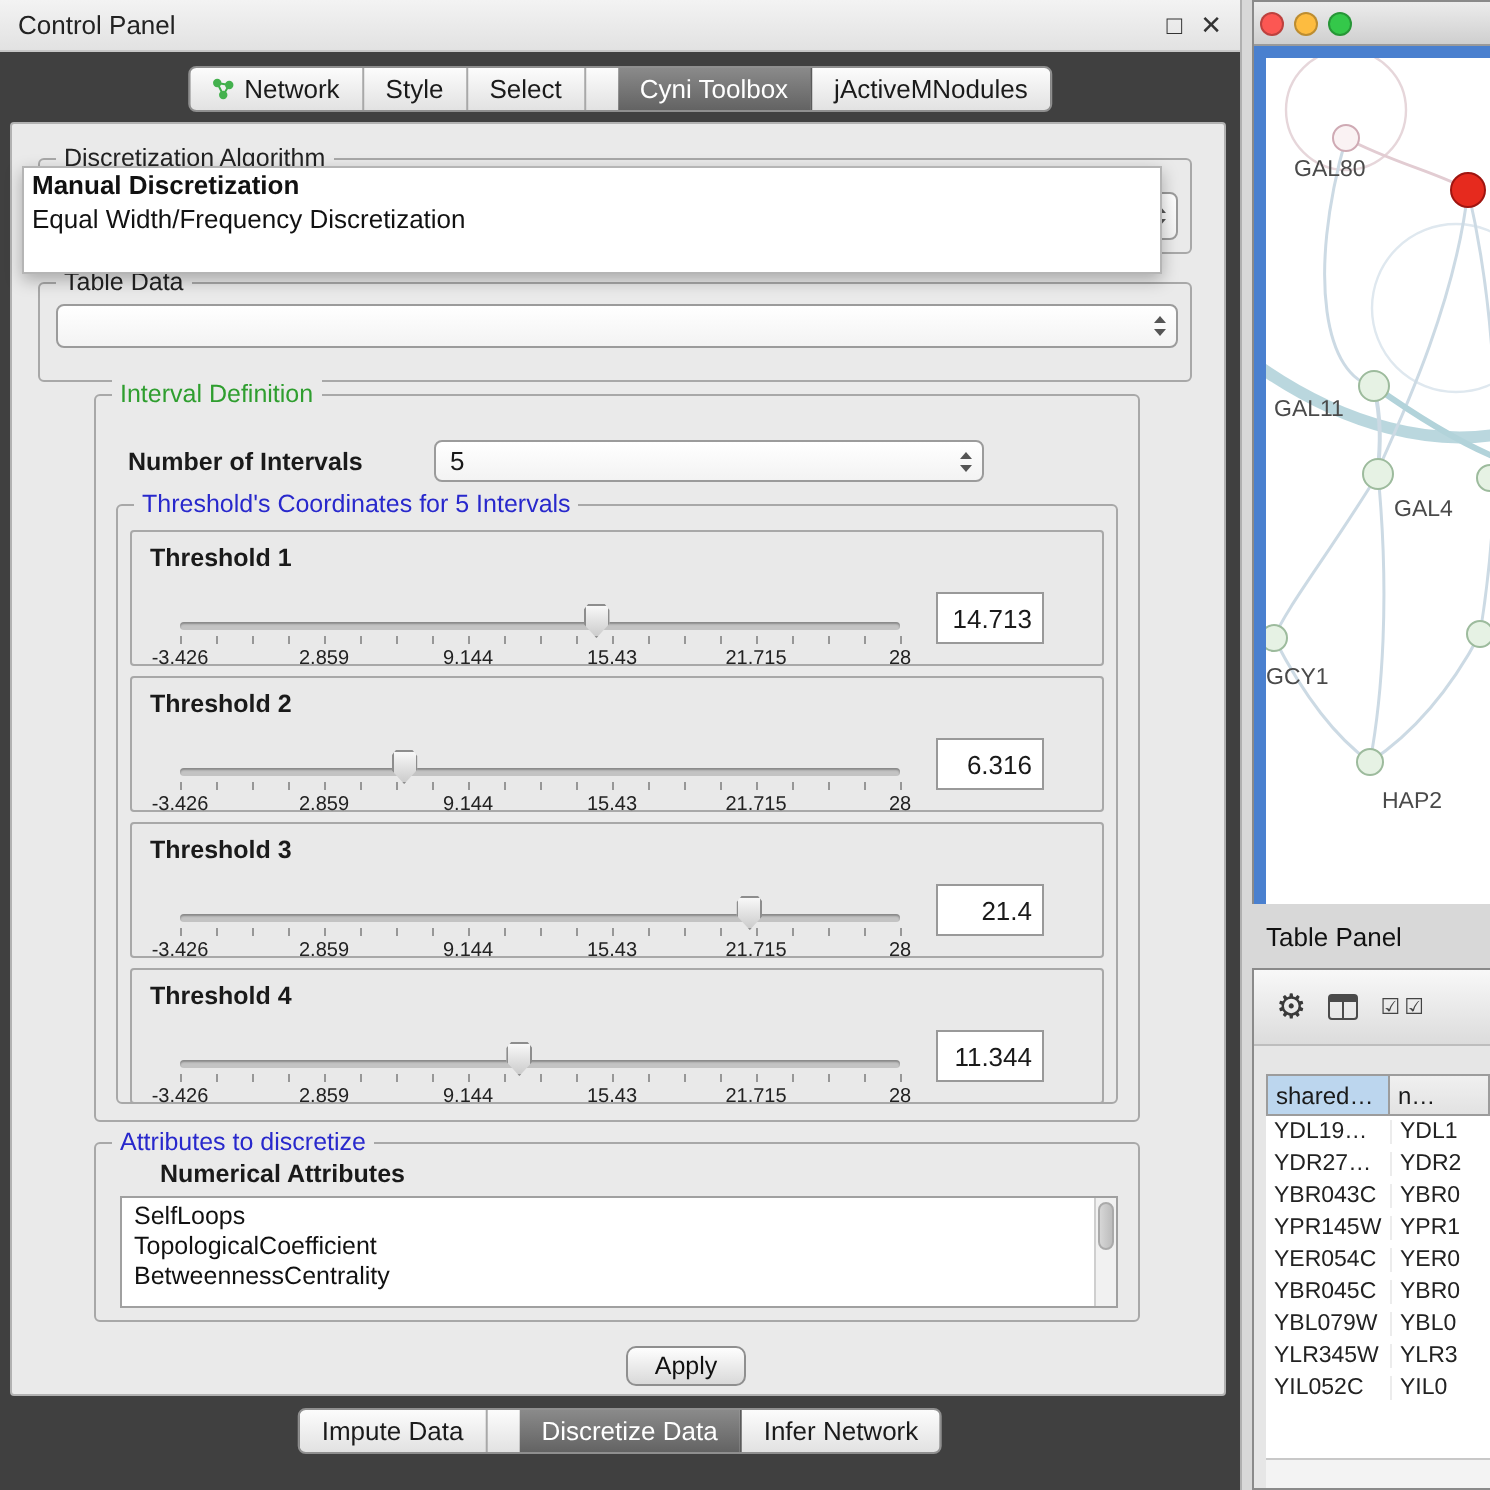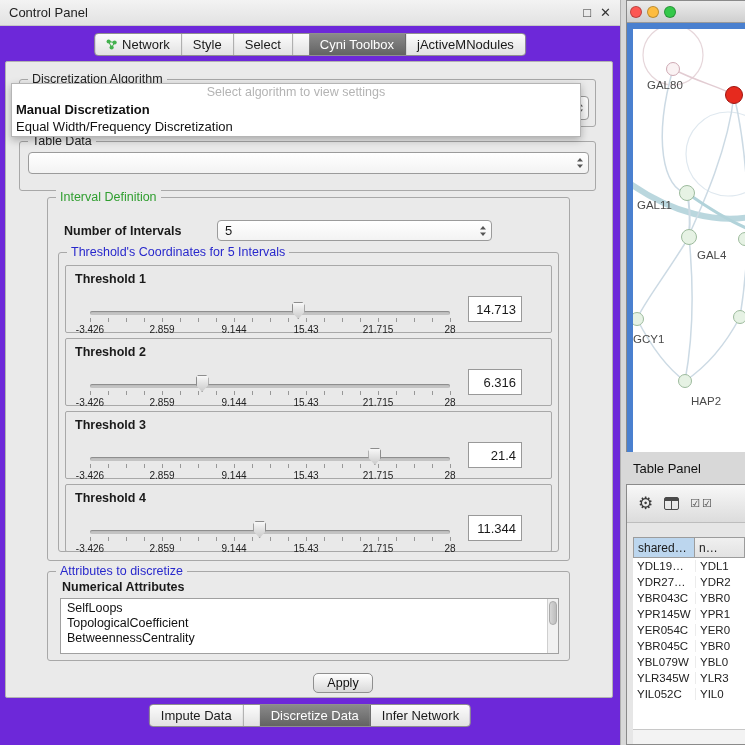--- a/index.html
+++ b/index.html
@@ -1,21 +1,21 @@
 <!DOCTYPE html>
 <html style="--accent-green: #2f9e2f; --accent-blue: #2828cc; --tab-active-bg: #636363; --selected-header-bg: #bcd6ee; --network-frame-blue: #4a80cf; --node-fill: #e6f2e4; --node-stroke: #9dbb9d; --red-node: #e62a1e; --edge-color: #ccdae4; --traffic-red: #fc5753; --traffic-yellow: #fdbc40; --traffic-green: #34c84a;"><head>
 <meta charset="utf-8">
 <style>
   * { margin:0; padding:0; box-sizing:border-box; }
   html,body { width:745px; height:745px; overflow:hidden; }
   body { font-family:"Liberation Sans","DejaVu Sans",sans-serif; font-size:13px; color:#1a1a1a; background:#d8d8d8; }
   .screen { position:relative; width:745px; height:745px; overflow:hidden; background:#d8d8d8; }
 
   
-  .control-panel { position:absolute; left:0; top:0; width:621px; height:745px; background:#6d28d9; border-right:1px solid #b0b0b0; }
+  .control-panel { position:absolute; left:0; top:0; width:621px; height:745px; background:#404040; border-right:1px solid #b0b0b0; }
   .titlebar { position:absolute; left:0; top:0; width:100%; height:26px; background:linear-gradient(#f3f3f3,#e2e2e2); border-bottom:1px solid #c6c6c6; display:flex; align-items:center; padding:0 9px; }
   .title-text { font-size:13px; color:#222; }
   .win-btns { margin-left:auto; display:flex; gap:9px; font-size:13px; font-weight:bold; color:#333; }
   .win-btn { cursor:default; }
 
   .seg-bar { position:absolute; left:50%; transform:translateX(-50%); display:flex; height:23px; border:1px solid #8f8f8f; border-radius:4px; background:linear-gradient(#fcfcfc,#e2e2e2); overflow:hidden; }
   .top-tabs { top:33px; }
   .bottom-tabs { top:704px; }
   .seg-tab { display:flex; align-items:center; gap:5px; padding:0 11px; font-size:13px; border-right:1px solid #a8a8a8; white-space:nowrap; }
   .seg-tab:last-child { border-right:none; }
@@ -54,21 +54,21 @@
   .th-label { position:absolute; left:9px; top:6px; font-weight:bold; font-size:12.5px; }
   .slider { position:absolute; left:24px; top:36px; width:360px; height:32px; }
   .track { position:absolute; left:0; right:0; top:9px; height:4px; background:#c3c3c3; border-radius:2px; box-shadow:inset 0 1px 1px rgba(0,0,0,.3); }
   .thumb { position:absolute; top:0; width:13px; height:17px; margin-left:-6px; background:linear-gradient(#fbfbfb,#c9c9c9); clip-path:polygon(18% 0,82% 0,100% 18%,100% 58%,50% 100%,0 58%,0 18%); box-shadow:inset 0 0 0 1px #8d8d8d; }
   .ticks { position:absolute; left:0; top:16px; width:361px; height:4px; background:repeating-linear-gradient(to right,#979797 0 1px,transparent 1px 18px); }
   .scale { position:absolute; left:0; top:22px; width:100%; height:11px; }
   .scale-label { position:absolute; transform:translateX(-50%); font-size:10px; color:#222; white-space:nowrap; }
   .value-box { position:absolute; left:402px; top:30px; width:54px; height:26px; background:#fff; border:1px solid #999; font-size:13px; display:flex; align-items:center; justify-content:flex-end; padding-right:5px; }
 
   .attributes-group { left:41px; top:509px; width:523px; height:90px; }
-  .list-title { position:absolute; left:14px; top:8px; font-weight:bold; font-size:12.5px; }
+  .list-title { position:absolute; left:32px; top:8px; font-weight:bold; font-size:12.5px; }
   .attr-list { position:absolute; left:12px; top:26px; width:499px; height:56px; background:#fff; border:1px solid #a0a0a0; overflow:hidden; padding:2px 0 0 6px; }
   .attr-item { font-size:12.5px; line-height:15px; color:#111; }
   .attr-scrollbar { position:absolute; right:0; top:0; width:11px; height:100%; background:#f1f1f1; border-left:1px solid #cfcfcf; }
   .attr-scroll-thumb { position:absolute; left:1px; top:2px; width:8px; height:24px; border-radius:4px; background:linear-gradient(to right,#d6d6d6,#bdbdbd); border:1px solid #aaa; }
 
   .apply-btn { position:absolute; left:266px; top:611px; width:60px; height:20px; border:1px solid #8f8f8f; border-radius:5px; background:linear-gradient(#fefefe,#d9d9d9); font-size:12.5px; font-family:inherit; display:flex; align-items:center; justify-content:center; color:#111;margin-left:41px; }
 
   
   .mac-window { position:absolute; left:626px; top:0; width:119px; height:480px; border:1px solid #8a8a8a; border-right:none; background:var(--network-frame-blue); }
   .mac-titlebar { position:absolute; left:0; top:0; right:0; height:22px; background:linear-gradient(#ececec,#cfcfcf); border-bottom:1px solid #9a9a9a; display:flex; align-items:center; gap:5px; padding-left:3px; }
@@ -152,21 +152,20 @@
           <span class="combo-arrows">
               <svg width="8" height="12" viewBox="0 0 8 12">
                 <path d="M4 1 L7 4.5 L1 4.5 Z" fill="#555"></path>
                 <path d="M4 11 L7 7.5 L1 7.5 Z" fill="#555"></path>
               </svg>
             </span>
         </div>
       </div>
 
       <div class="popup">
-        <div class="popup-header">Select algorithm to view settings</div>
         <div>
             <div class="popup-option bold">Manual Discretization</div>
             <div class="popup-option">Equal Width/Frequency Discretization</div>
           </div>
       </div>
 
       <div class="group table-data-group">
         <span class="group-title">Table Data</span>
         <div class="combo table-data-combo">
           <span class="combo-arrows">

